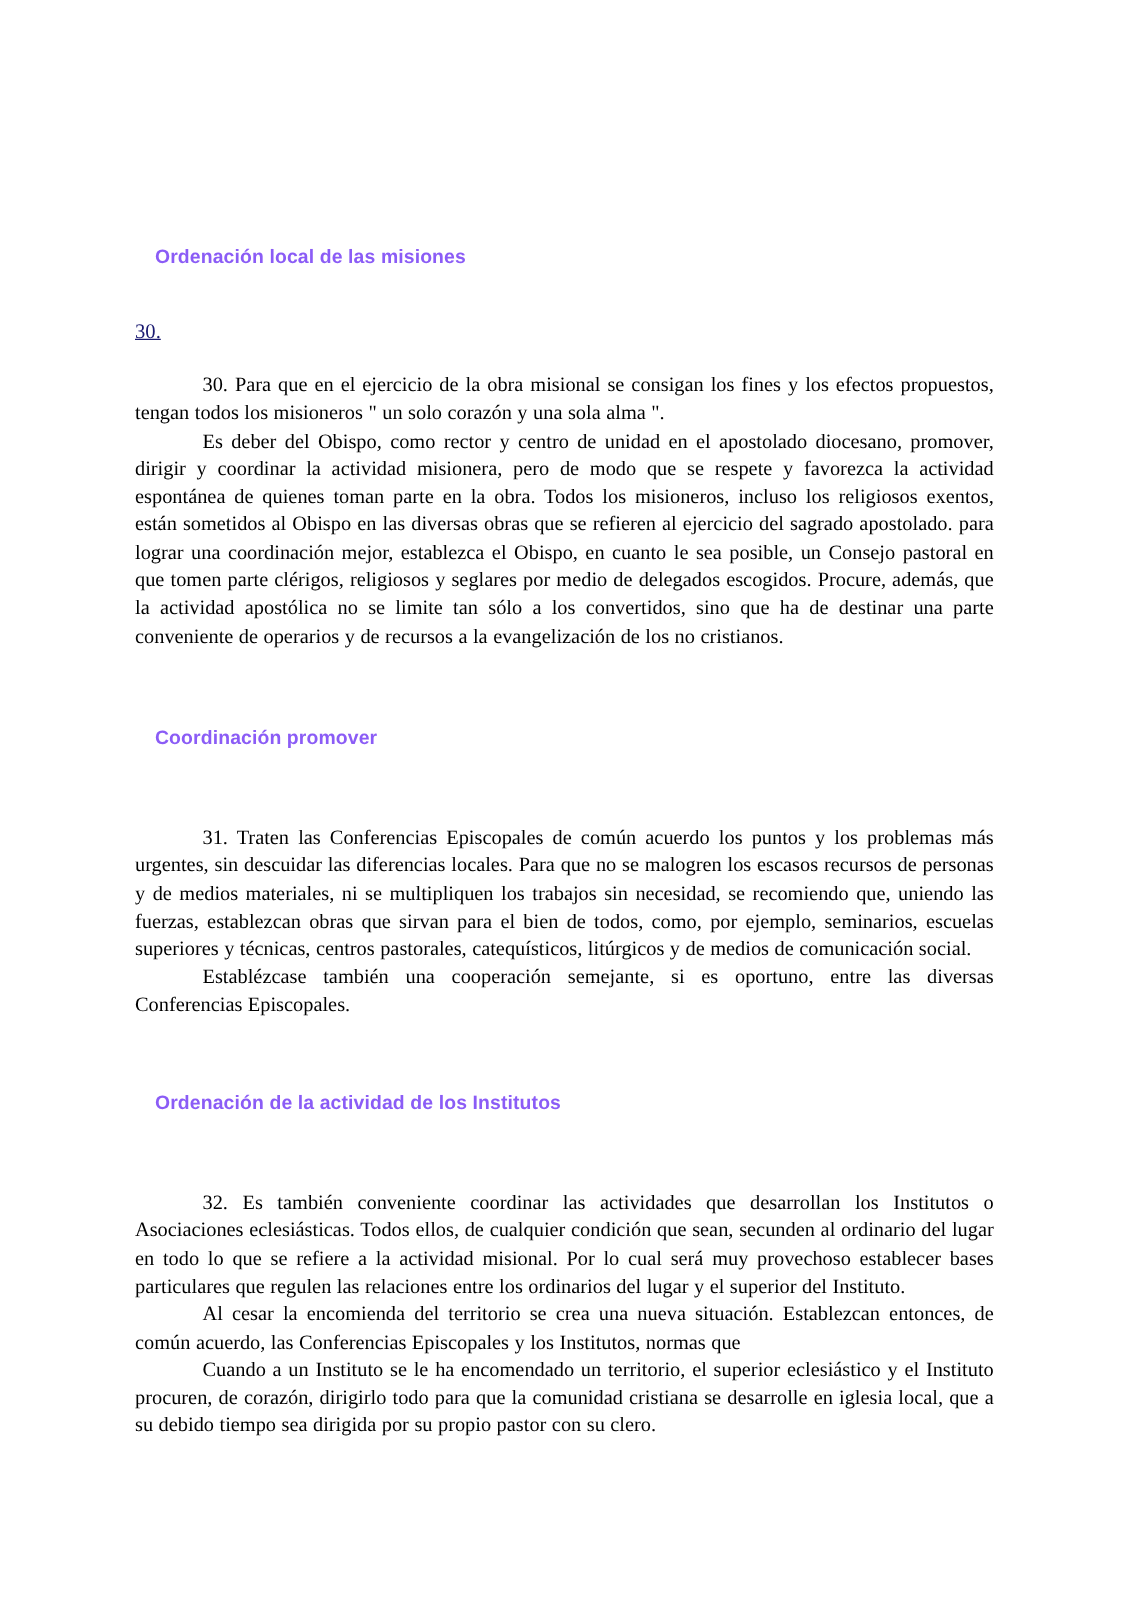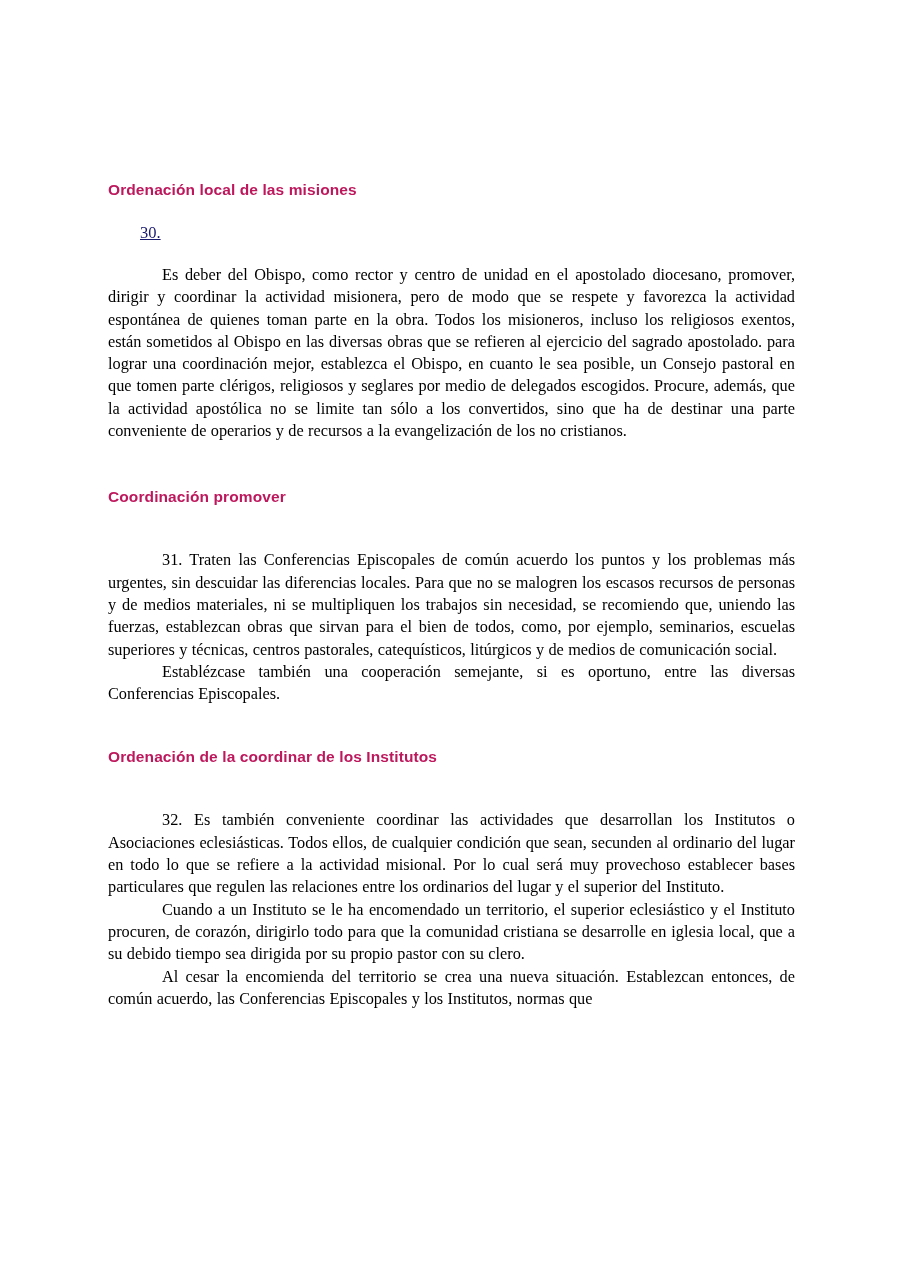--- a/index.html
+++ b/index.html
@@ -23,38 +23,37 @@
     box-sizing: border-box;
     padding: 180px 110px 0 108px;
   }
   .content {
     width: 687px;
   }
   h2.section-heading {
     font-family: "Liberation Sans", "DejaVu Sans", sans-serif;
     font-size: 15.5px;
     font-weight: bold;
-    color: #be185d;
-    margin: 0;
+    color: #8b5cf6;
+    margin: 16px;
     padding: 0;
     line-height: 20px;
     letter-spacing: 0.1px;
   }
   .anchor-wrap {
     margin: 0;
     padding: 0;
     line-height: 22px;
   }
   a.section-anchor {
     font-family: "Liberation Serif", "DejaVu Serif", serif;
     font-size: 16.5px;
     color: #191970;
     text-decoration: underline;
     cursor: pointer;
-    margin-left: 32px;
   }
   p.body-par {
     font-size: 16.3px;
     line-height: 22.3px;
     text-align: justify;
     text-justify: inter-word;
     margin: 0;
     padding: 0;
     text-indent: 54px;
     -webkit-hyphens: none;
@@ -76,41 +75,42 @@
     <h2 class="section-heading">Ordenación local de las misiones</h2>
 
     <div class="gap-heading-to-anchor"></div>
 
     <div class="anchor-wrap">
       <a class="section-anchor">30.</a>
     </div>
 
     <div class="gap-anchor-to-body"></div>
 
+    <p class="body-par">30. Para que en el ejercicio de la obra misional se consigan los fines y los efectos propuestos, tengan todos los misioneros " un solo corazón y una sola alma ".</p>
     <p class="body-par">Es deber del Obispo, como rector y centro de unidad en el apostolado diocesano, promover, dirigir y coordinar la actividad misionera, pero de modo que se respete y favorezca la actividad espontánea de quienes toman parte en la obra. Todos los misioneros, incluso los religiosos exentos, están sometidos al Obispo en las diversas obras que se refieren al ejercicio del sagrado apostolado. para lograr una coordinación mejor, establezca el Obispo, en cuanto le sea posible, un Consejo pastoral en que tomen parte clérigos, religiosos y seglares por medio de delegados escogidos. Procure, además, que la actividad apostólica no se limite tan sólo a los convertidos, sino que ha de destinar una parte conveniente de operarios y de recursos a la evangelización de los no cristianos.</p>
 
     <div class="gap-body-to-heading"></div>
 
     <h2 class="section-heading">Coordinación promover</h2>
 
     <div class="gap-heading-to-anchor"></div>
 
 
     <div class="gap-anchor-to-body"></div>
 
     <p class="body-par">31. Traten las Conferencias Episcopales de común acuerdo los puntos y los problemas más urgentes, sin descuidar las diferencias locales. Para que no se malogren los escasos recursos de personas y de medios materiales, ni se multipliquen los trabajos sin necesidad, se recomiendo que, uniendo las fuerzas, establezcan obras que sirvan para el bien de todos, como, por ejemplo, seminarios, escuelas superiores y técnicas, centros pastorales, catequísticos, litúrgicos y de medios de comunicación social.</p>
     <p class="body-par">Establézcase también una cooperación semejante, si es oportuno, entre las diversas Conferencias Episcopales.</p>
 
     <div class="gap-body-to-heading-2"></div>
 
-    <h2 class="section-heading">Ordenación de la coordinar de los Institutos</h2>
+    <h2 class="section-heading">Ordenación de la actividad de los Institutos</h2>
 
     <div class="gap-heading-to-anchor"></div>
 
 
     <div class="gap-anchor-to-body"></div>
 
     <p class="body-par">32. Es también conveniente coordinar las actividades que desarrollan los Institutos o Asociaciones eclesiásticas. Todos ellos, de cualquier condición que sean, secunden al ordinario del lugar en todo lo que se refiere a la actividad misional. Por lo cual será muy provechoso establecer bases particulares que regulen las relaciones entre los ordinarios del lugar y el superior del Instituto.</p>
+    <p class="body-par">Al cesar la encomienda del territorio se crea una nueva situación. Establezcan entonces, de común acuerdo, las Conferencias Episcopales y los Institutos, normas que</p>
     <p class="body-par">Cuando a un Instituto se le ha encomendado un territorio, el superior eclesiástico y el Instituto procuren, de corazón, dirigirlo todo para que la comunidad cristiana se desarrolle en iglesia local, que a su debido tiempo sea dirigida por su propio pastor con su clero.</p>
-    <p class="body-par">Al cesar la encomienda del territorio se crea una nueva situación. Establezcan entonces, de común acuerdo, las Conferencias Episcopales y los Institutos, normas que</p>
 
   </div>
 </div>
 
 </body></html>

